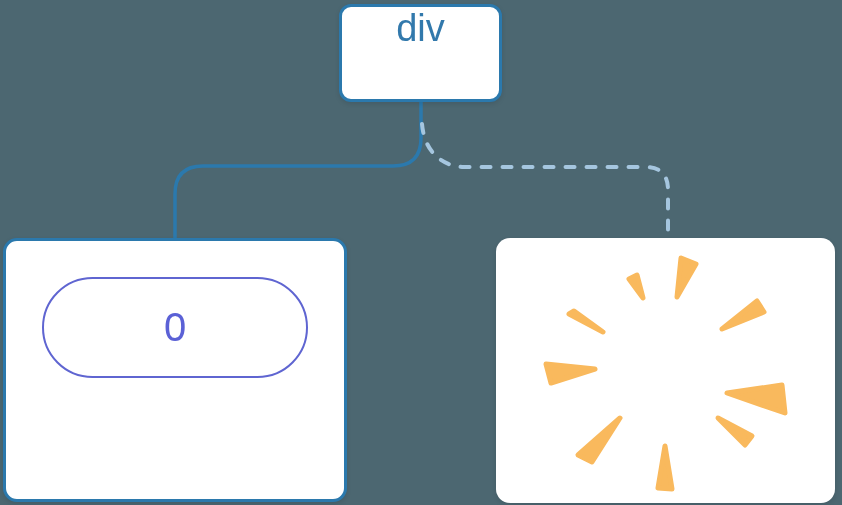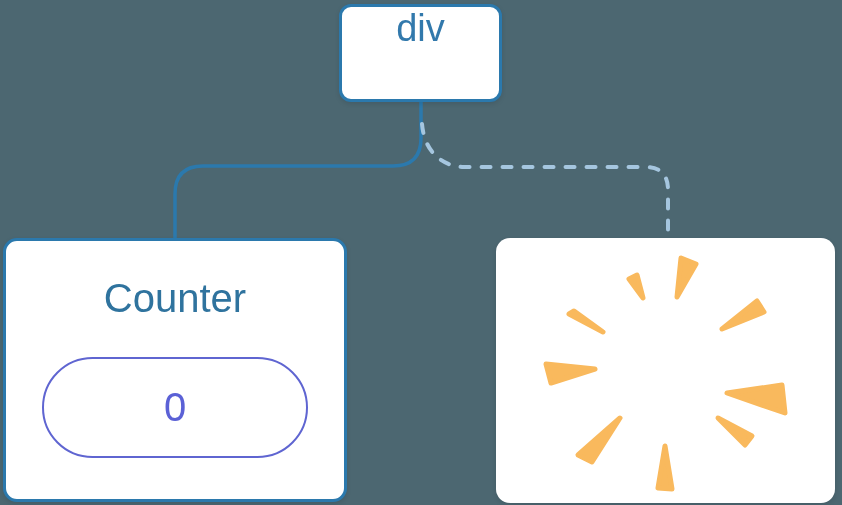--- a/index.html
+++ b/index.html
@@ -94,21 +94,20 @@
 <svg class="connector-layer" width="842" height="505" viewBox="0 0 842 505" xmlns="http://www.w3.org/2000/svg">
   <path class="line-solid" d="M421,102 L421,138 Q421,166 393,166 L203,166 Q175,166 175,194 L175,240"></path>
   <path class="line-dashed" d="M422,124 C424,148 438,165 462,167 L645,167 Q668,167 668,190 L668,238"></path>
 </svg>
 
 <div class="node node-root">
   <span>div</span>
 </div>
 
 <div class="node node-counter">
-  <div class="counter-title">Counter</div>
   <div class="state-pill">
     <div class="pill-value">0</div>
   </div>
 </div>
 
 <div class="node node-poof">
   <svg viewBox="0 0 339 265" xmlns="http://www.w3.org/2000/svg">
     <polygon class="poof-ray" points="185,20 200,26 181,59"></polygon>
     <polygon class="poof-ray" points="133,41 141,37 147,60"></polygon>
     <polygon class="poof-ray" points="73,76 78,73 107,94"></polygon>

